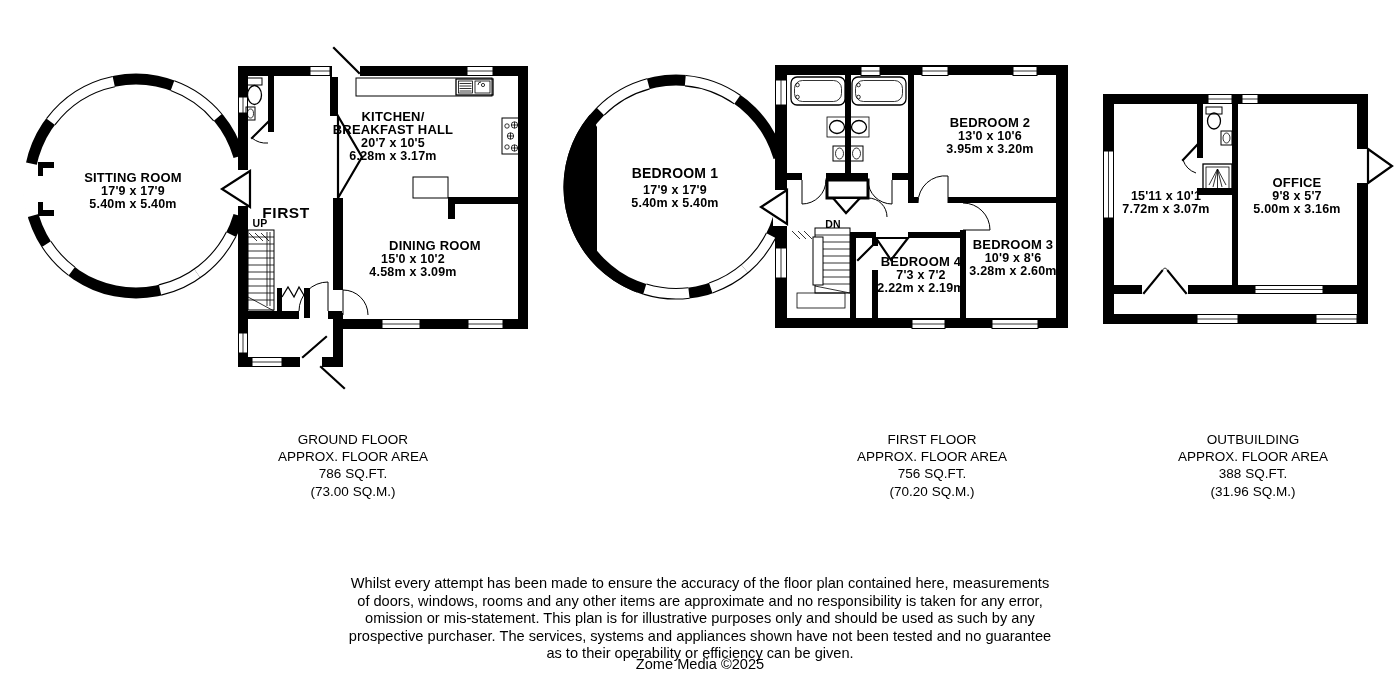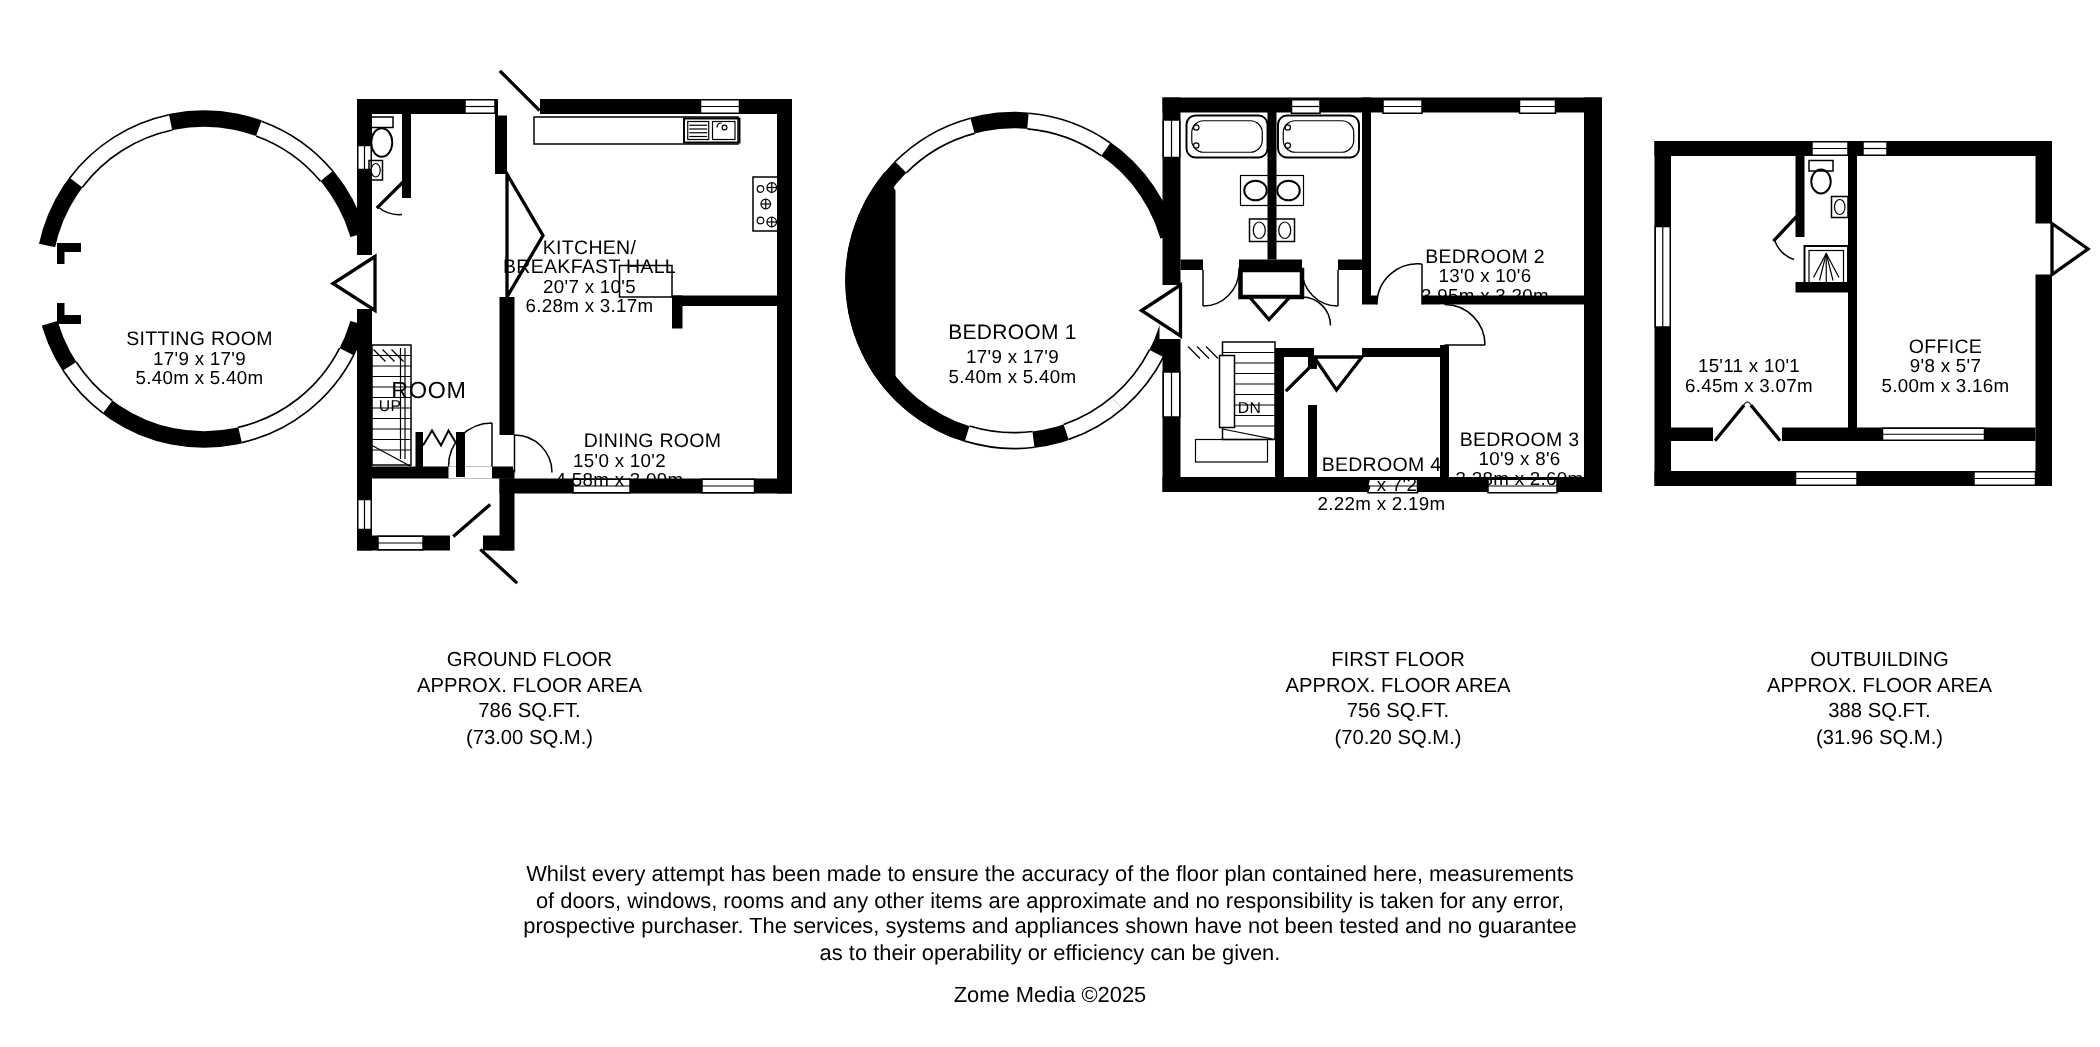--- a/index.html
+++ b/index.html
@@ -11,22 +11,22 @@
   .wt{fill:#fff;stroke:#000;stroke-width:1;}
   .t1{stroke:#000;stroke-width:1;fill:none;}
   .t08{stroke:#000;stroke-width:.8;fill:none;}
   .t13{stroke:#000;stroke-width:1.3;fill:none;}
   .t2{stroke:#000;stroke-width:2.2;fill:none;stroke-linecap:square;}
   .arc{stroke:#000;stroke-width:1;fill:none;}
   .wga{stroke:#fff;stroke-width:13;fill:none;}
   .wla{stroke:#000;stroke-width:1.1;fill:none;}
   .leaf{fill:#fff;stroke:#000;stroke-width:2.2;stroke-linejoin:miter;}
   .annulus{fill:#000;fill-rule:evenodd;}
-  .rl{position:absolute;transform:translateX(-50%);font-weight:normal;font-size:12.5px;
-      line-height:13px;white-space:nowrap;letter-spacing:.2px;margin-top:48px;}
+  .rl{position:absolute;transform:translateX(-50%);font-weight:bold;font-size:12.5px;
+      line-height:13px;white-space:nowrap;letter-spacing:.2px;}
   .rname{font-size:13px;}
   .hall{font-size:15.5px;letter-spacing:.5px;}
   .updn{font-size:10.5px;}
   .cap{position:absolute;transform:translateX(-50%);text-align:center;font-size:13.5px;
        line-height:17.2px;white-space:nowrap;}
   .footer-total{position:absolute;left:0;width:1400px;text-align:center;top:548px;
        font-size:23.5px;letter-spacing:.2px;}
   .footer-disc{position:absolute;left:0;width:1400px;text-align:center;top:575px;
        font-size:14.6px;line-height:17.5px;}
   .footer-credit{position:absolute;left:0;width:1400px;text-align:center;top:656px;
@@ -365,21 +365,21 @@
 
   <div class="rl rname" style="left:133px;top:171px;">SITTING ROOM</div>
   <div class="rl" style="left:133px;top:185px;">17'9 x 17'9</div>
   <div class="rl" style="left:133px;top:198px;">5.40m x 5.40m</div>
 
   <div class="rl rname" style="left:393px;top:110px;">KITCHEN/</div>
   <div class="rl rname" style="left:393px;top:123px;">BREAKFAST HALL</div>
   <div class="rl" style="left:393px;top:137px;">20'7 x 10'5</div>
   <div class="rl" style="left:393px;top:150px;">6.28m x 3.17m</div>
 
-  <div class="rl hall" style="left:286px;top:206px;">ROOM</div>
+  <div class="rl hall" style="left:286px;top:206px;">FIRST</div>
   <div class="rl updn" style="left:260px;top:217px;">UP</div>
 
   <div class="rl rname" style="left:413px;top:239px;padding-left:44px;">DINING ROOM</div>
   <div class="rl" style="left:413px;top:253px;">15'0 x 10'2</div>
   <div class="rl" style="left:413px;top:266px;">4.58m x 3.09m</div>
 
   <div class="rl rname" style="left:675px;top:167px;font-size:14px;">BEDROOM 1</div>
   <div class="rl" style="left:675px;top:184px;">17'9 x 17'9</div>
   <div class="rl" style="left:675px;top:197px;">5.40m x 5.40m</div>
 
@@ -391,21 +391,21 @@
   <div class="rl" style="left:1013px;top:252px;">10'9 x 8'6</div>
   <div class="rl" style="left:1013px;top:265px;">3.28m x 2.60m</div>
 
   <div class="rl rname" style="left:921px;top:255px;">BEDROOM 4</div>
   <div class="rl" style="left:921px;top:269px;">7'3 x 7'2</div>
   <div class="rl" style="left:921px;top:282px;">2.22m x 2.19m</div>
 
   <div class="rl updn" style="left:833px;top:218px;">DN</div>
 
   <div class="rl" style="left:1166px;top:190px;">15'11 x 10'1</div>
-  <div class="rl" style="left:1166px;top:203px;">6.45m x 3.07m</div>
+  <div class="rl" style="left:1166px;top:203px;">7.72m x 3.07m</div>
 
   <div class="rl rname" style="left:1297px;top:176px;">OFFICE</div>
   <div class="rl" style="left:1297px;top:190px;text-align:center;">9'8 x 5'7</div>
   <div class="rl" style="left:1297px;top:203px;">5.00m x 3.16m</div>
 
   <div class="cap" style="left:353px;top:431px;">
     <div>GROUND FLOOR</div>
     <div>APPROX. FLOOR AREA</div>
     <div>786 SQ.FT.</div>
     <div>(73.00 SQ.M.)</div>
@@ -419,18 +419,19 @@
   <div class="cap" style="left:1253px;top:431px;">
     <div>OUTBUILDING</div>
     <div>APPROX. FLOOR AREA</div>
     <div>388 SQ.FT.</div>
     <div>(31.96 SQ.M.)</div>
   </div>
 
   <div class="footer-disc">
     <div>Whilst every attempt has been made to ensure the accuracy of the floor plan contained here, measurements</div>
     <div>of doors, windows, rooms and any other items are approximate and no responsibility is taken for any error,</div>
+    <div>omission or mis-statement. This plan is for illustrative purposes only and should be used as such by any</div>
     <div>prospective purchaser. The services, systems and appliances shown have not been tested and no guarantee</div>
     <div>as to their operability or efficiency can be given.</div>
   </div>
   <div class="footer-credit">Zome Media ©2025</div>
 
 </div>
 
 </body></html>

